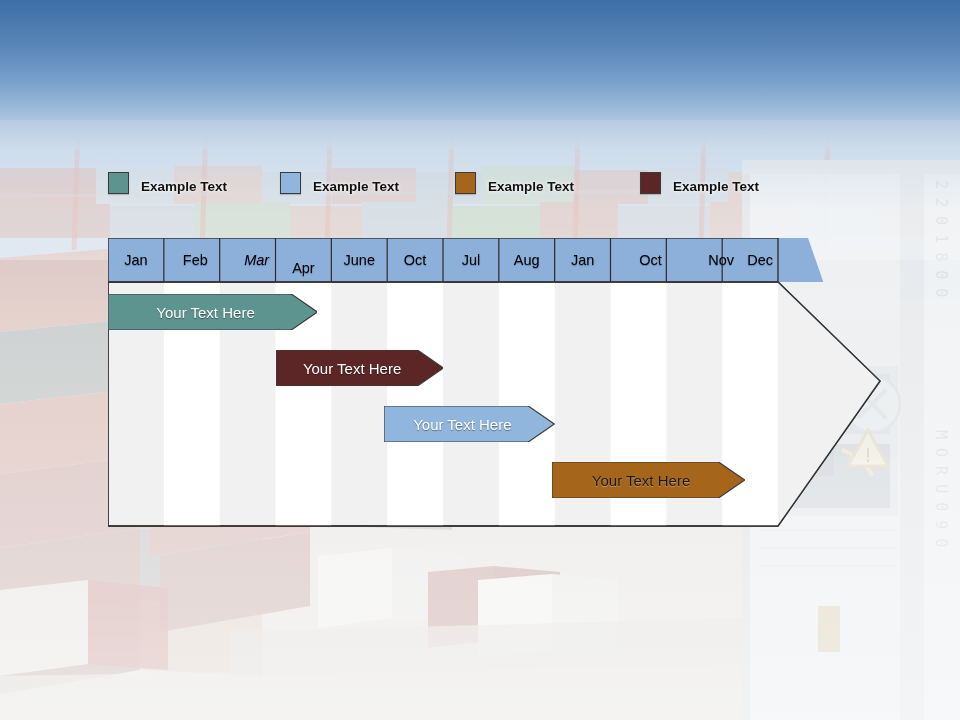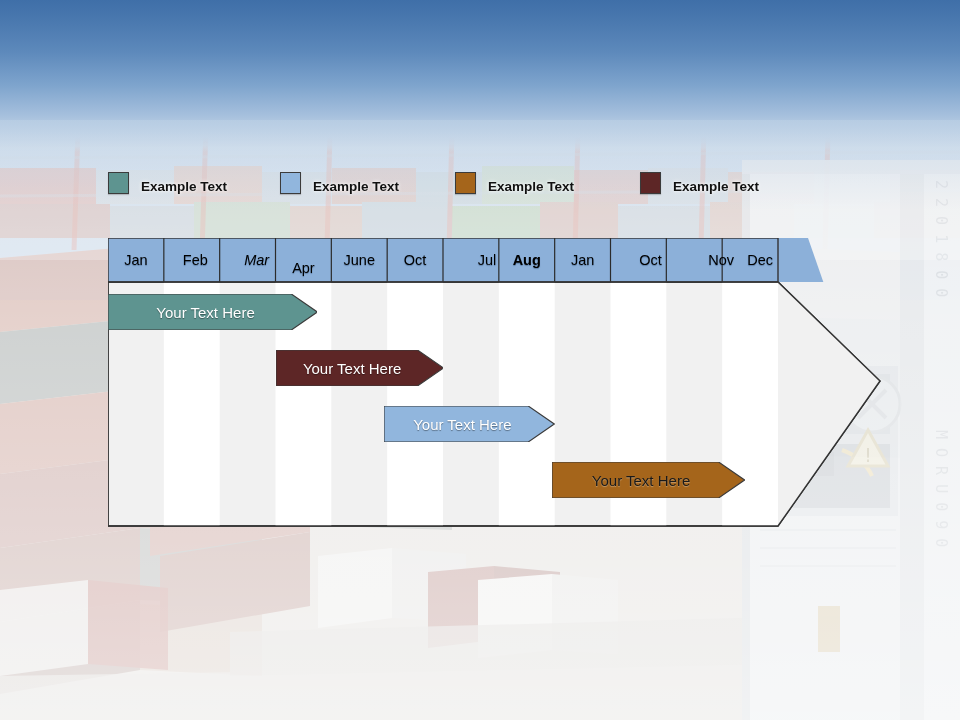--- a/index.html
+++ b/index.html
@@ -294,22 +294,22 @@
         <line x1="614.1666666666667" y1="0" x2="614.1666666666667" y2="44" stroke="#2b2b2b" stroke-width="1.2"></line>
         <rect x="0" y="0" width="670" height="44" fill="none" stroke="#333333" stroke-width="1.4"></rect>
         <polygon points="0,44 670,44 772,143 670,288 0,288" fill="none" stroke="#333333" stroke-width="1.4"></polygon>
       </svg>
   <div class="month-label" style="left: 0px; width: 55.8333px;">Jan</div>
       <div class="month-label" style="left: 55.8333px; width: 63px; border-radius: 6px;">Feb</div>
       <div class="month-label" style="left: 111.667px; width: 74px; font-style: italic;">Mar</div>
       <div class="month-label" style="left: 167.5px; width: 55.8333px; margin-top: 8px;">Apr</div>
       <div class="month-label" style="left: 223.333px; width: 55.8333px;">June</div>
       <div class="month-label" style="left: 279.167px; width: 55.8333px;">Oct</div>
-      <div class="month-label" style="left: 351px; width: 55.8333px;">Jul</div>
-      <div class="month-label" style="left: 390.833px; width: 55.8333px; font-weight: bold;">Aug</div>
+      <div class="month-label" style="left: 335px; width: 55.8333px;">Jul</div>
+      <div class="month-label" style="left: 390.833px; width: 55.8333px;">Aug</div>
       <div class="month-label" style="left: 446.667px; width: 55.8333px;">Jan</div>
       <div class="month-label" style="left: 502.5px; width: 55.8333px; padding-left: 24px;">Oct</div>
       <div class="month-label" style="left: 558.333px; width: 55.8333px; padding-left: 42px;">Nov</div>
       <div class="month-label" style="left: 614.167px; width: 76px;">Dec</div>
       <div class="bar" style="left: 0px; top: 56px; width: 209.375px; height: 36px;">
         <svg width="209.375" height="36" viewBox="0 0 209.375 36">
           <polygon points="0,0 183.375,0 209.375,18 183.375,36 0,36" fill="#5e9490" stroke="#3a3a3a" stroke-width="1.1"></polygon>
         </svg>
         <div class="bar-text light" style="padding-right: 14.3px;">Your  Text Here</div>
       </div>

